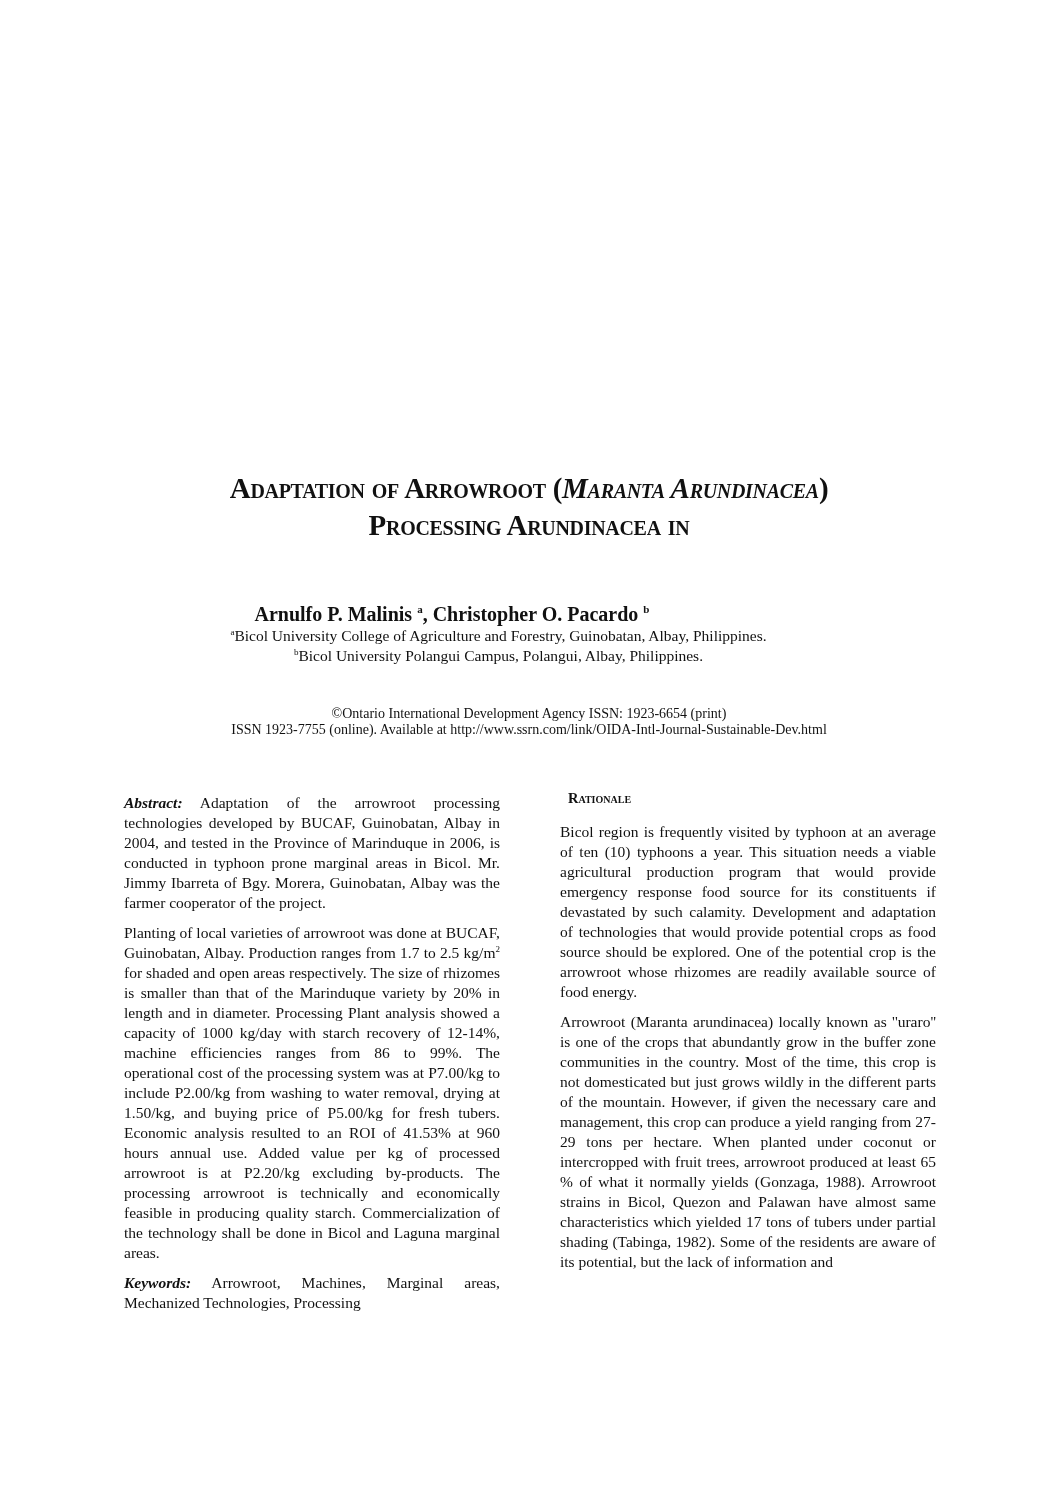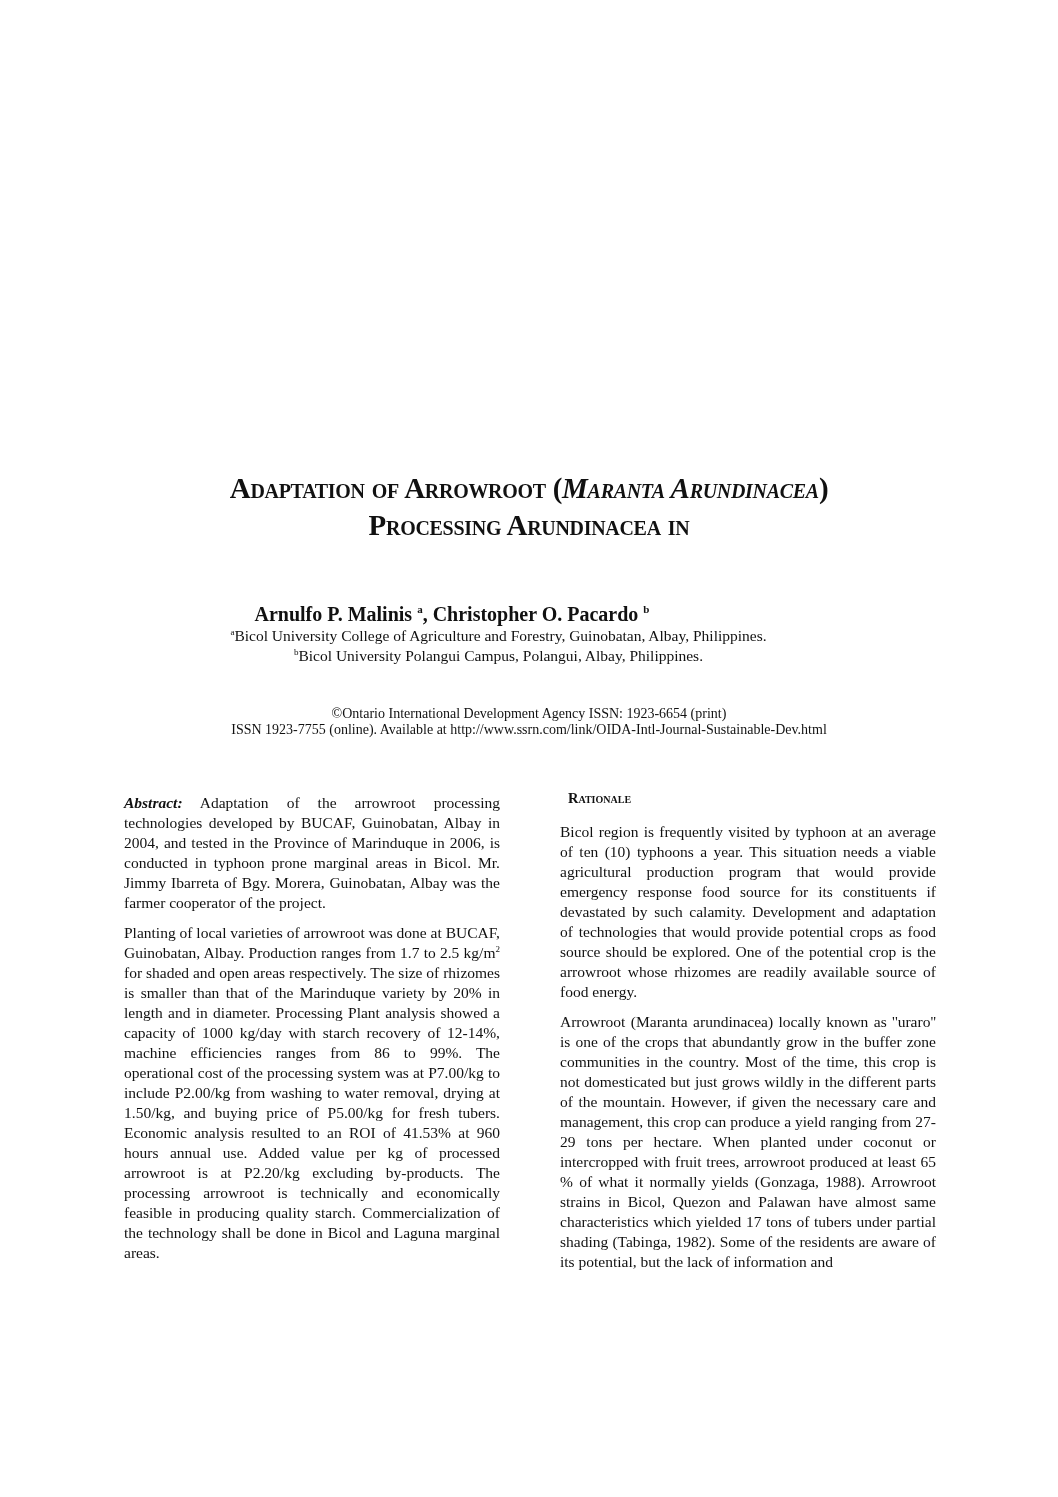--- a/index.html
+++ b/index.html
@@ -47,19 +47,20 @@
 </div>
 
 <div class="copyright">
   <span class="line">©Ontario International Development Agency ISSN: 1923-6654 (print)</span>
   <span class="line">ISSN 1923-7755 (online). Available at http://www.ssrn.com/link/OIDA-Intl-Journal-Sustainable-Dev.html</span>
 </div>
 
 <div class="col col-left">
   <p><span class="label">Abstract:</span><span> Adaptation of the arrowroot processing technologies developed by BUCAF, Guinobatan, Albay in 2004, and tested in the Province of Marinduque in 2006, is conducted in typhoon prone marginal areas in Bicol. Mr. Jimmy Ibarreta  of Bgy. Morera, Guinobatan, Albay was the farmer cooperator of the project.</span></p>
   <p><span>Planting of local varieties of arrowroot was done at BUCAF, Guinobatan, Albay. Production ranges from 1.7 to 2.5 kg/m</span><sup class="s">2</sup><span> for shaded and open areas respectively. The size of rhizomes is smaller than that of the Marinduque variety by 20% in length and in diameter. Processing Plant analysis showed a capacity of 1000 kg/day with starch recovery of 12-14%, machine efficiencies ranges from 86 to 99%. The operational cost of the processing system was at P7.00/kg to include P2.00/kg from washing to water removal, drying at 1.50/kg, and buying price of P5.00/kg for fresh tubers. Economic analysis resulted to an ROI of 41.53% at 960 hours annual use. Added value per kg of processed arrowroot is at P2.20/kg excluding by-products. The processing arrowroot is technically and economically feasible in producing quality starch. Commercialization of the technology shall be done in Bicol and Laguna marginal areas.</span></p>
+  <p><span class="label">Keywords:</span><span> Arrowroot, Machines, Marginal areas, Mechanized Technologies, Processing</span></p>
 </div>
 
 <div class="col col-right">
   <div class="section-head">Rationale</div>
   <p>Bicol region is frequently visited by typhoon at an average of ten (10) typhoons a year. This situation needs a viable agricultural production program that would provide emergency response food source for its constituents if devastated by such calamity. Development and adaptation of  technologies that would provide potential crops as food source should be explored. One of the potential crop is the arrowroot whose rhizomes are readily available source of food energy.</p>
   <p>Arrowroot (Maranta arundinacea) locally known as ''uraro'' is one of the crops that abundantly grow in the buffer zone communities in the country. Most of the time, this crop is not domesticated but just grows wildly in the different parts of the mountain. However, if given the necessary care and management, this crop can produce a yield ranging from 27-29 tons per hectare. When planted under coconut or intercropped with fruit trees, arrowroot produced at least 65 % of what it normally yields (Gonzaga, 1988). Arrowroot strains in Bicol, Quezon and Palawan have almost same characteristics which yielded 17 tons of tubers under partial shading (Tabinga, 1982). Some of the residents are aware of its potential, but the lack of information and</p>
 </div>
 
 </body></html>

